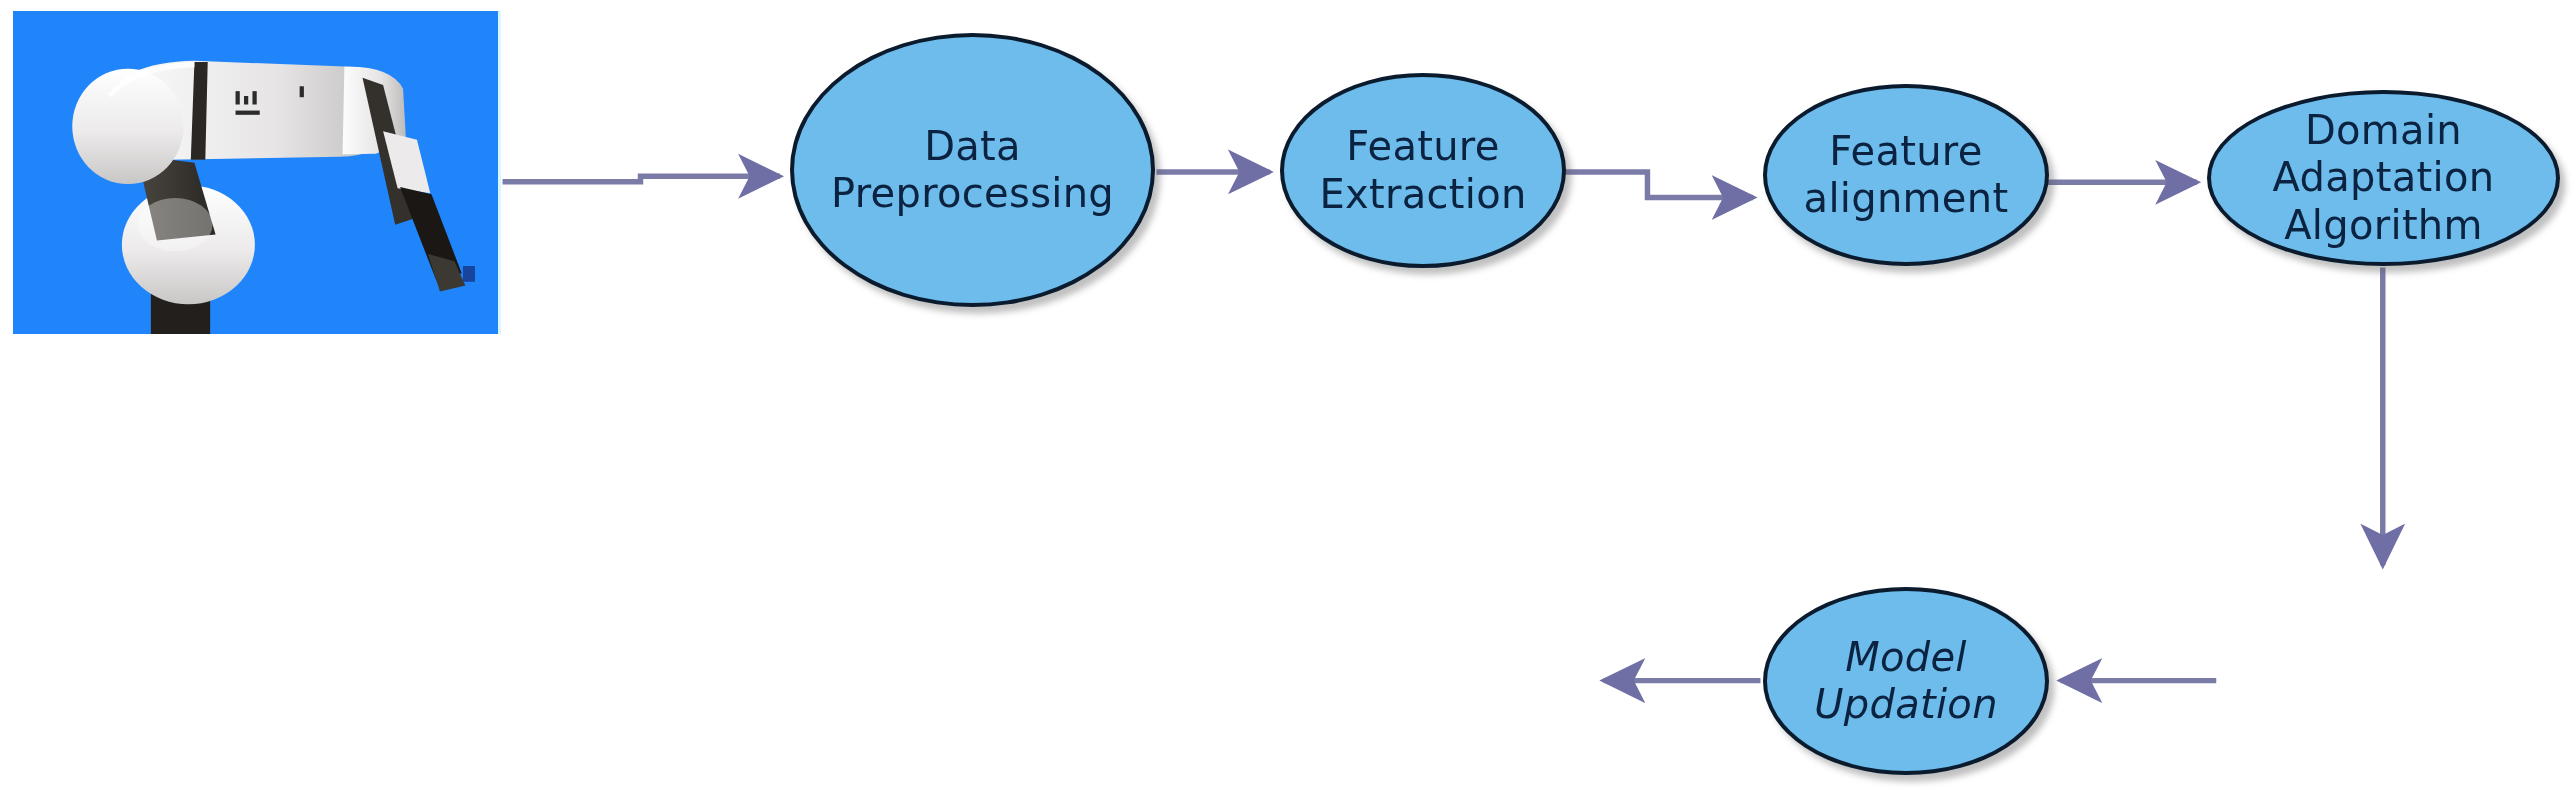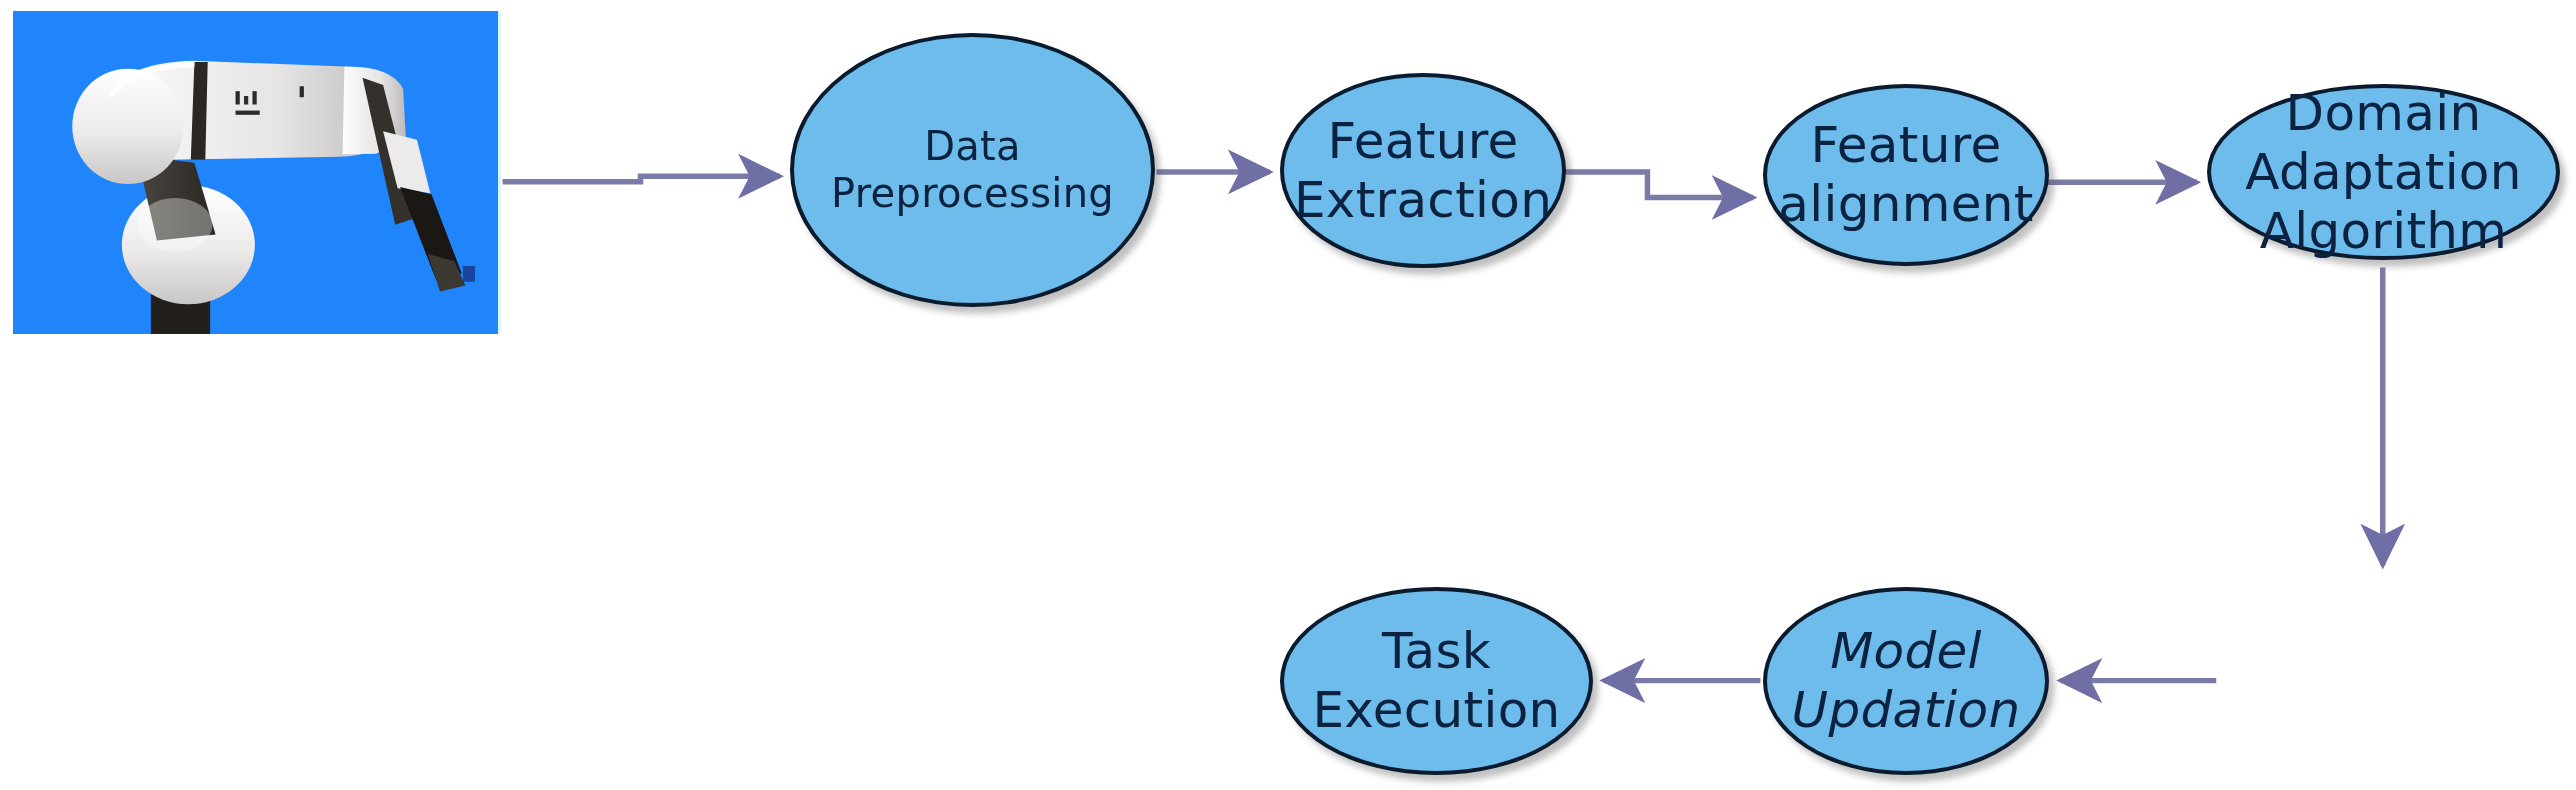--- a/index.html
+++ b/index.html
@@ -43,32 +43,32 @@
     box-shadow: 5.5px 6.7px 6.7px rgba(90,90,90,0.38);
     display: flex;
     align-items: center;
     justify-content: center;
     text-align: center;
   }
   .node .label {
     color: #0B2340;
     font-family: "DejaVu Sans", sans-serif;
     line-height: 1.18;
-    font-size: 50px;
+    font-size: 40px;
     letter-spacing: 0.3px;
     white-space: pre-line;
     padding: 0 3.6px;
   }
   .node.big .label { font-size: 40px; }
 
   
   #node-data-preprocessing  { left:790px; top: 33px; width:365px; height:274px; }
   #node-feature-extraction  { left:1280px; top:73px; width:286px; height:195px; }
   #node-feature-alignment   { left:1763px; top:84px; width:286px; height:182px; }
-  #node-domain-adaptation   { left:2207px; top:84px; width:353px; height:176px; }
+  #node-domain-adaptation   { left:2207px; top:90px; width:353px; height:176px; }
   #node-task-execution      { left:1280px; top:587px; width:313px; height:188px; }
   #node-model-updation      { left:1763px; top:587px; width:286px; height:188px;font-style:italic; }
   #node-adaption-evalution  { left:2219px; top:587px; width:280px; height:182px; }
 
   
   #wires {
     position: absolute;
     left: 0; top: 0;
     width: 2576px;
     height: 790px;
@@ -190,19 +190,15 @@
 Adaptation
 Algorithm</span>
   </div>
 
 
   <div class="node" id="node-model-updation">
     <span class="label">Model
 Updation</span>
   </div>
 
-  <div class="node" id="node-task-execution">
-    <span class="label">Task
-Execution</span>
-  </div>
 
 </div>
 
 
 </body></html>

